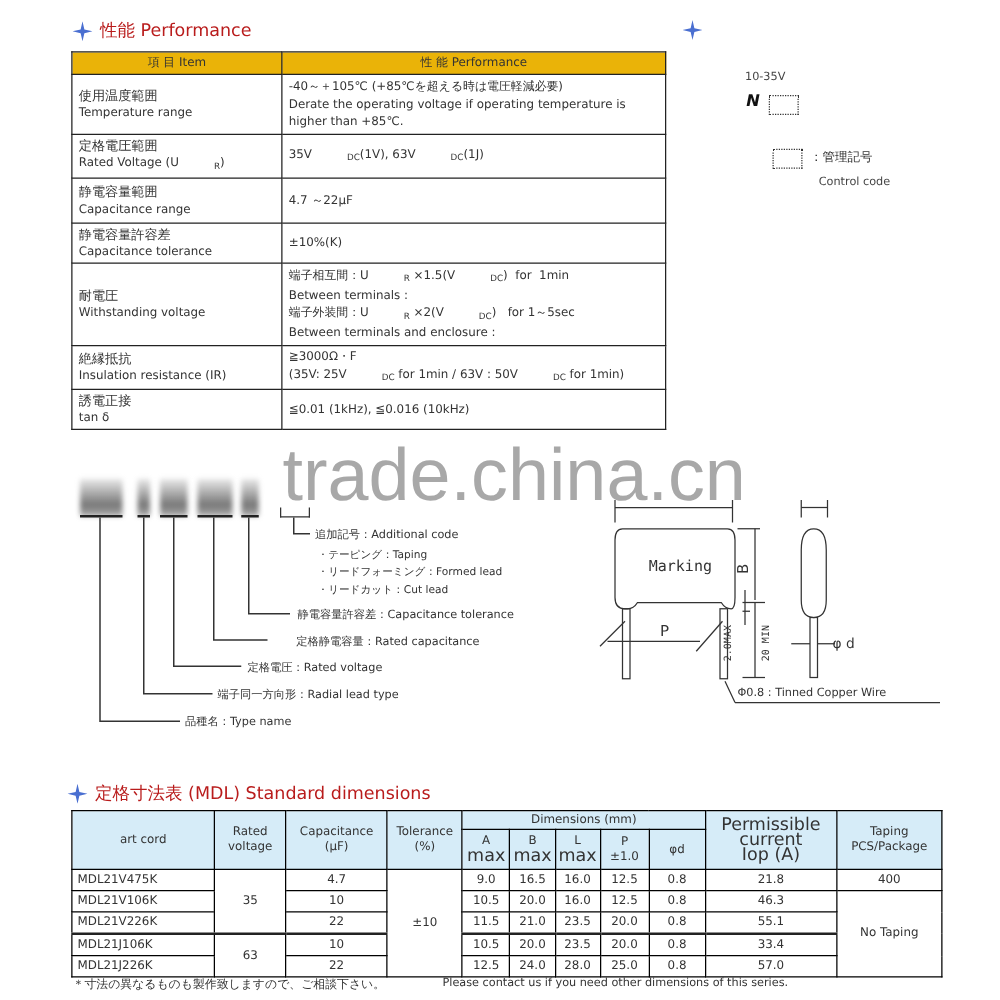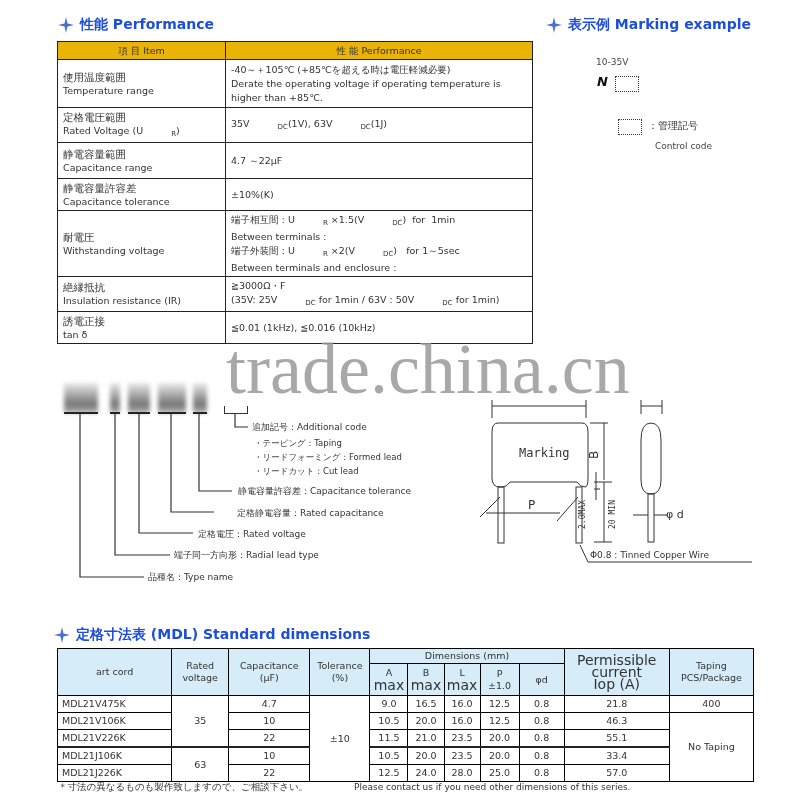--- a/index.html
+++ b/index.html
@@ -1,19 +1,19 @@
 <!DOCTYPE html>
 <html><head>
 <meta charset="utf-8">
 <style>
   html, body { margin:0; padding:0; }
   body { width:800px; height:800px; background:#ffffff; position:relative; overflow:hidden;
          font-family:"DejaVu Sans", "Liberation Sans", sans-serif; color:#222; }
   .abs { position:absolute; }
-  .sec-title { position:absolute; font-weight:bold; font-size:14px; color:#1d4ed8; white-space:nowrap; display:flex; align-items:center; gap:6px; }
+  .sec-title { position:absolute; font-weight:normal; font-size:14px; color:#b91c1c; white-space:nowrap; display:flex; align-items:center; gap:6px; }
   .sparkle { width:16px; height:16px; display:inline-block; }
 
   
   table { border-collapse:collapse; }
   .perf { position:absolute; left:57px; top:41px; width:476px; font-size:9.5px; color:#333; }
   .perf td, .perf th { border:1.5px solid #222; padding:1px 5px; vertical-align:middle; line-height:14px; }
   .perf th { background:#eab308; font-weight:normal; text-align:center; height:15px; }
   .perf td.item { width:157px; }
   .perf .jp { display:block; font-size:10.5px; color:#333; }
   .perf .en { display:block; }
@@ -21,21 +21,21 @@
 
   
   .dims { position:absolute; left:57px; top:648px; width:697px; font-size:9.5px; color:#333; }
   .dims td, .dims th { border:1px solid #000000; text-align:center; padding:0 2px; line-height:12px; }
   .dims th { background:#d6ecf8; font-weight:normal; }
   .dims td.code { text-align:left; padding-left:4px; }
   .dims tr.body td { height:16px; }
   .dims .topthick td { border-top:2px solid #222; }
   .small { font-size:14px; }
 
-  .watermark { position:absolute; left:226px; top:328px; font-size:72px; color:#9a9a9a; letter-spacing:0px; font-family:Liberation Serif, serif; opacity:0.85; }
+  .watermark { position:absolute; left:226px; top:346px; font-size:59px; color:#9a9a9a; letter-spacing:0px; font-family:Liberation Sans, sans-serif; opacity:0.85; }
   .blur-bar { position:absolute; top:383px; height:30px; background:linear-gradient(to bottom, rgba(150,150,150,0.2), #777 70%, rgba(120,120,120,0.6)); filter:blur(2px); }
   .ul { position:absolute; top:412px; height:2px; background:#222; }
   .lbl { position:absolute; font-size:9px; color:#333; white-space:nowrap; }
 </style>
 </head>
 <body>
 
 <div class="sec-title" style="left:58px; top:16px;">
   <svg class="sparkle" viewBox="0 0 16 16">
       <path d="M8 0 L9.5 6.5 L16 8 L9.5 9.5 L8 16 L6.5 9.5 L0 8 L6.5 6.5 Z" fill="#4a6fd1"></path>
@@ -110,21 +110,20 @@
         </td>
     <td>≦0.01 (1kHz), ≦0.016 (10kHz)</td>
   </tr>
 </tbody>
   </table>
 
 <div class="sec-title" style="left:546px; top:16px;">
   <svg class="sparkle" viewBox="0 0 16 16">
       <path d="M8 0 L9.5 6.5 L16 8 L9.5 9.5 L8 16 L6.5 9.5 L0 8 L6.5 6.5 Z" fill="#4a6fd1"></path>
     </svg>
-  <span>表示例  Marking example</span>
 </div>
 <div class="abs" style="left:596px; top:57px; font-size:9px; color:#444;">10-35V</div>
 <div class="abs" style="left:597px; top:74px; font-size:13px; font-weight:bold; font-style:italic; color:#111;">N</div>
 <div class="abs" style="left:615px; top:76px; width:22px; height:14px; border:1px dotted #333;"></div>
 <div class="abs" style="left:618px; top:119px; width:22px; height:14px; border:1px dotted #333;"></div>
 <div class="abs" style="left:648px; top:119px; font-size:10px; color:#333;">：管理記号</div>
 <div class="abs" style="left:655px; top:141px; font-size:9px; color:#444;">Control code</div>
 
 <div class="blur-bar" style="left:64px; width:34px;"></div>
 <div class="blur-bar" style="left:110px; width:10px;"></div>

